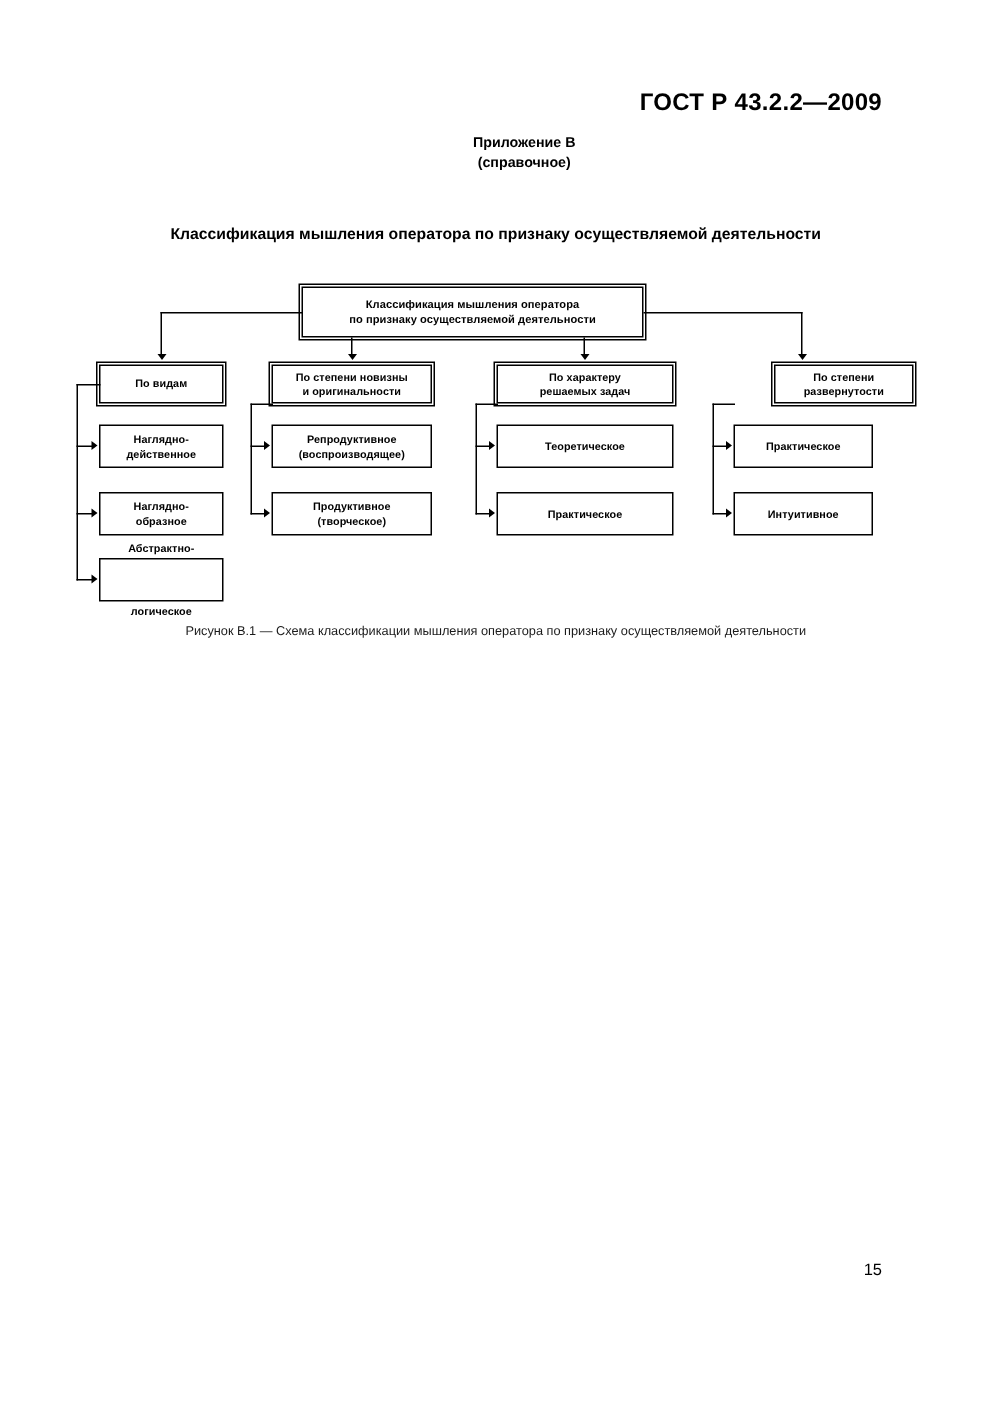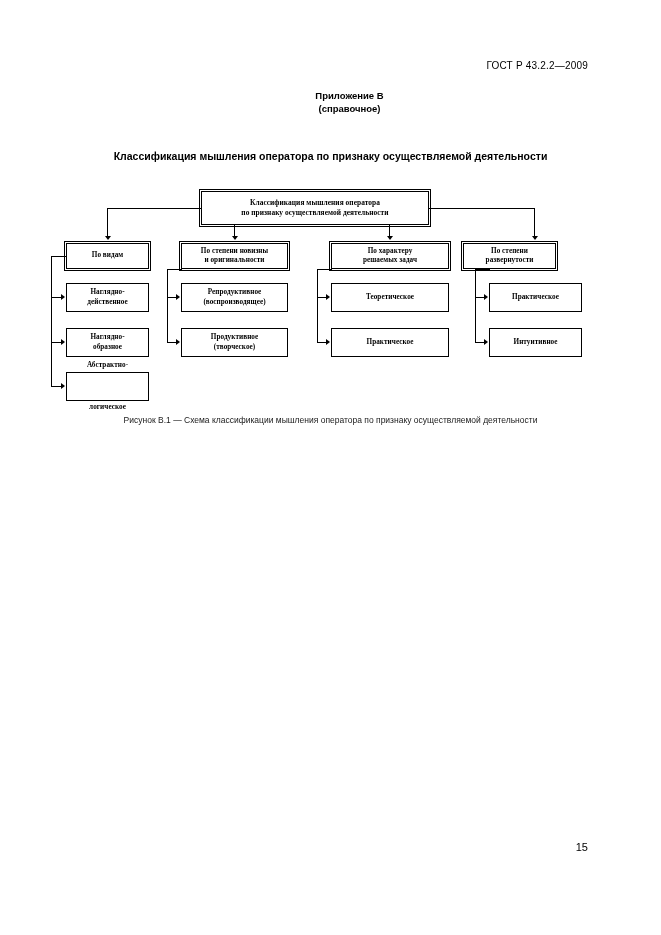--- a/index.html
+++ b/index.html
@@ -17,22 +17,22 @@
     height: 935px;
     background: #ffffff;
     overflow: hidden;
   }
 
   
   .doc-header {
     position: absolute;
     top: 60px;
     right: 73px;
-    font-size: 10px;
-    font-weight: normal;
+    font-size: 16px;
+    font-weight: bold;
     letter-spacing: 0.2px;
     white-space: nowrap;
   }
 
   .appendix-block {
     position: absolute;
     top: 89px;
     left: 0;
     width: 661px;
     text-align: center;
@@ -95,21 +95,21 @@
   }
   .node.thick {
     border: 1.4px solid #000000;
     outline: 1.4px solid #000000;
     outline-offset: 1.4px;
   }
   .node.root {
     font-size: 7.4px;
     line-height: 10px;
   }
-  .node .lbl { display: block; font-family: Liberation Serif, serif; }
+  .node .lbl { display: block; }
 
   .conn {
     position: absolute;
     background: #000000;
   }
   .conn.h { height: 1.4px; }
   .conn.v { width: 1.4px; }
 
   .arrow-down {
     position: absolute;
@@ -224,21 +224,21 @@
     <div class="node" style="left:331px; top:283px; width:118px; height:29px; flex-direction:column;">
       <span class="lbl">Теоретическое</span>
     </div>
 
     <div class="conn h" style="left:317px; top:342px; width:11px;"></div>
     <div class="arrow-right" style="left:326px; top:339px;"></div>
     <div class="node" style="left:331px; top:328px; width:118px; height:29px; flex-direction:column;">
       <span class="lbl">Практическое</span>
     </div>
 
-    <div class="node thick" style="left:463px; top:243px; width:93px; height:26px; flex-direction:column;">
+    <div class="node thick" style="left:516px; top:243px; width:93px; height:26px; flex-direction:column;">
       <span class="lbl">По степени</span>
       <span class="lbl">развернутости</span>
     </div>
 
     <div class="conn v" style="left:475px; top:269px; height:74px;"></div>
     <div class="conn h" style="left:475px; top:269px; width:15px;"></div>
 
     <div class="conn h" style="left:475px; top:297px; width:11px;"></div>
     <div class="arrow-right" style="left:484px; top:294px;"></div>
     <div class="node" style="left:489px; top:283px; width:93px; height:29px; flex-direction:column;">

